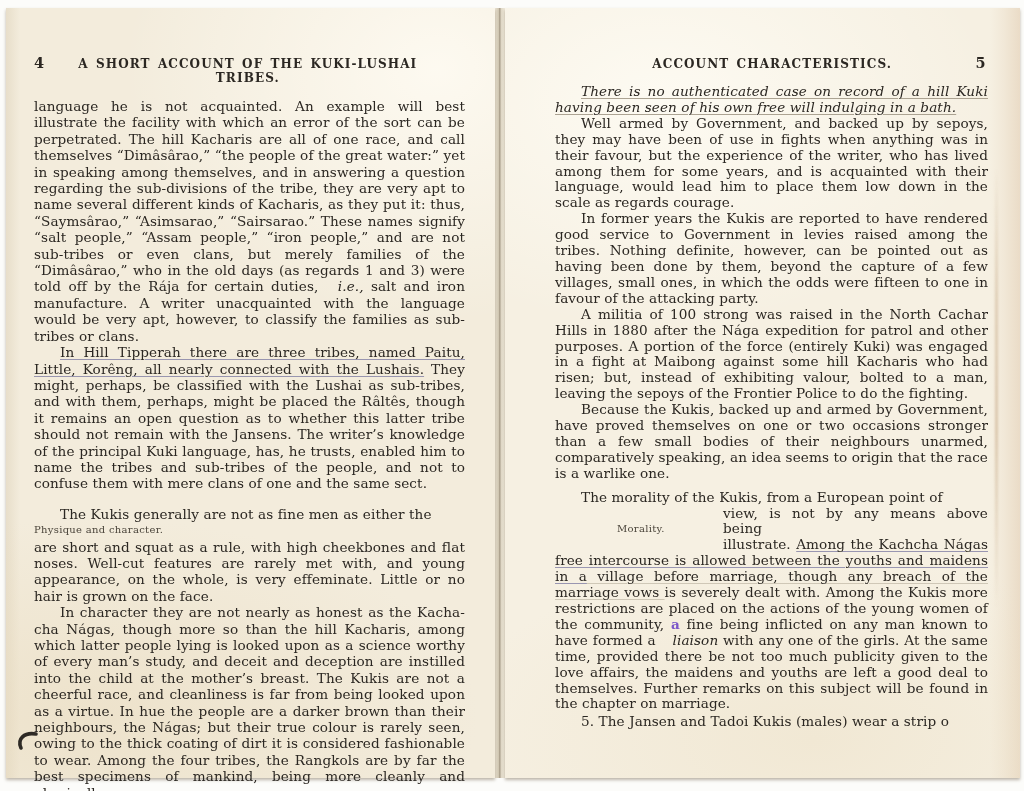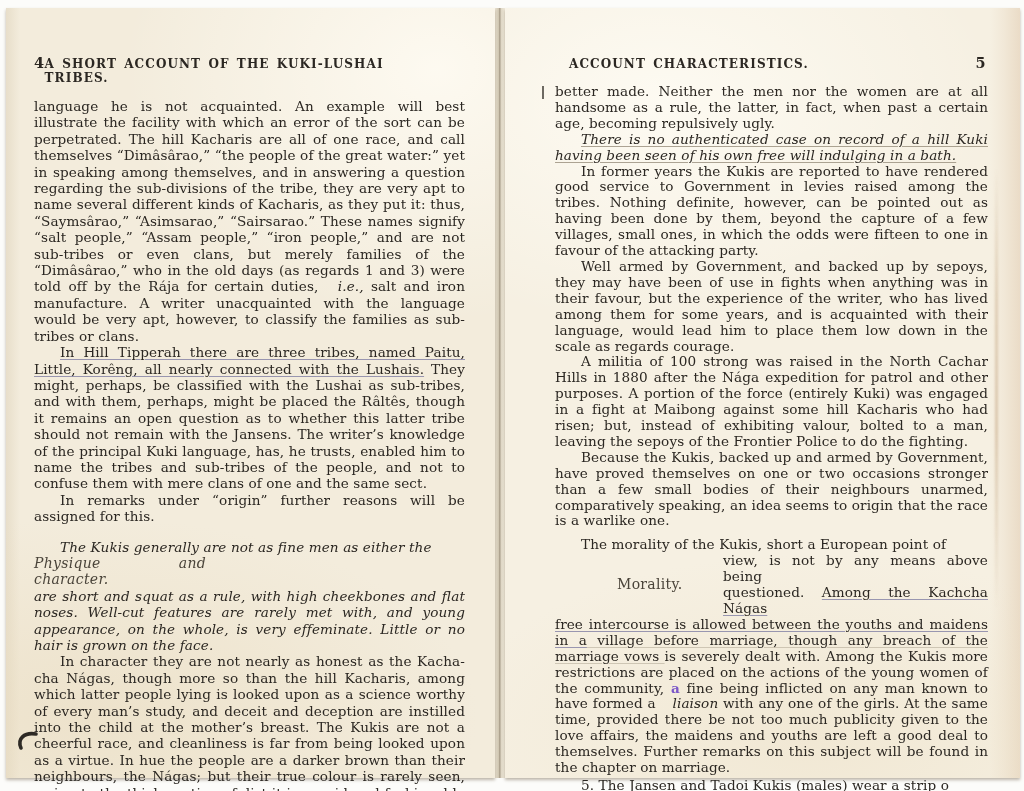--- a/index.html
+++ b/index.html
@@ -14,30 +14,30 @@
       linear-gradient(90deg, rgba(210,196,168,.35) 0px, transparent 14px);}
   .gutter{width:10px;height:100%;background:linear-gradient(90deg,#eee7d7 0%,#cfc5b0 38%,#968b77 50%,#ddd5c3 58%,#f3edde 100%);}
   .page.right{flex:1;background-color:#f6f0e2;
     background-image:
       radial-gradient(ellipse 560px 380px at 30% 12%, rgba(255,253,246,.8), transparent 60%),
       radial-gradient(ellipse 600px 300px at 60% 95%, rgba(236,224,198,.5), transparent 62%),
       linear-gradient(270deg, rgba(186,138,90,.20) 0px, rgba(186,138,90,.08) 16px, transparent 30px);}
   .rhead{display:flex;align-items:baseline;padding:46px 30px 0 28px;margin-bottom:13px;}
   .page.right .rhead{padding:46px 34px 0 50px;}
   .pnum{font-weight:bold;font-size:14.5px;letter-spacing:.5px;}
-  .rtitle{flex:1;text-align:left;font-weight:bold;font-size:12px;letter-spacing:1.1px;word-spacing:2px;}
+  .rtitle{flex:1;text-align:center;font-weight:bold;font-size:12px;letter-spacing:1.1px;word-spacing:2px;}
   .text{padding:0 30px 0 28px;font-size:13.6px;line-height:16.4px;text-align:justify;letter-spacing:.1px;}
   .page.right .text{padding:0 32px 0 50px;line-height:15.9px;}
   .para{margin:0;}
   .indent{text-indent:26px;}
-  .gap-lg{margin-top:14px;font-style:italic;}
+  .gap-lg{margin-top:14px;}
   .gap-sm{margin-top:8px;}
   .gap-xs{margin-top:2px;}
   .cutrow{display:flex;}
-  .note{width:172px;flex:0 0 172px;display:flex;align-items:center;font-size:14px;color:#4a443a;letter-spacing:.3px;}
+  .note{width:172px;flex:0 0 172px;display:flex;align-items:center;font-size:10px;color:#4a443a;letter-spacing:.3px;}
   .page.right .note{flex-basis:168px;width:168px;padding-left:62px;box-sizing:border-box;}
   .cuttext{flex:1;}
   .cutline{display:block;text-align:justify;text-align-last:justify;}
   .u-ink{text-decoration:underline;text-decoration-color:rgba(122,120,160,.75);text-decoration-thickness:1.4px;text-underline-offset:2px;}
   .u-pencil{text-decoration:underline;text-decoration-color:rgba(158,148,130,.85);text-decoration-thickness:1.2px;text-underline-offset:2px;font-style:italic;}
   .u-faint{text-decoration:underline;text-decoration-color:rgba(150,140,120,.40);text-decoration-thickness:1px;text-underline-offset:2px;}
   .ink-char{color:#7b57c9;font-weight:bold;}
   .tickwrap{position:relative;}
   .tick{position:absolute;left:-13px;top:2px;width:1.6px;height:13px;background:#4a453e;opacity:.8;}
   .pen-mark{position:absolute;left:8px;bottom:26px;}
@@ -55,21 +55,20 @@
     <div class="page left">
       <div class="rhead">
         <span class="pnum">4</span>
         <span class="rtitle">A SHORT ACCOUNT OF THE KUKI-LUSHAI TRIBES.</span>
         <span style="width:14px"></span>
       </div>
       <div class="text">
         <p class="para"><span>language he is not acquainted. An example will best illustrate the facility with which an error of the sort can be perpetrated. The hill Kacharis are all of one race, and call themselves “Dimâsârao,” “the people of the great water:” yet in speaking among themselves, and in answering a question regarding the sub-divisions of the tribe, they are very apt to name several different kinds of Kacharis, as they put it: thus, “Saymsârao,” “Asimsarao,” “Sairsarao.” These names signify “salt people,” “Assam people,” “iron people,” and are not sub-tribes or even clans, but merely families of the “Dimâsârao,” who in the old days (as regards 1 and 3) were told off by the Rája for certain duties, </span><i>i.e.,</i><span> salt and iron manufacture. A writer unacquainted with the language would be very apt, however, to classify the families as sub-tribes or clans.</span></p>
         <p class="para indent"><span class="u-ink">In Hill Tipperah there are three tribes, named Paitu, Little, Korêng, all nearly connected with the Lushais.</span>
           <span>They might, perhaps, be classified with the Lushai as sub-tribes, and with them, perhaps, might be placed the Râltês, though it remains an open question as to whether this latter tribe should not remain with the Jansens. The writer’s knowledge of the principal Kuki language, has, he trusts, enabled him to name the tribes and sub-tribes of the people, and not to confuse them with mere clans of one and the same sect.</span></p>
-        <p class="para indent"><span>In remarks under “origin” further reasons will be assigned for this.</span></p>
 
         <div class="gap-lg">
           <p class="para indent"><span>The Kukis generally are not as fine men as either the</span></p>
           <div class="cutrow">
             <div class="note">Physique and character.</div>
           </div>
           <p class="para"><span>are short and squat as a rule, with high cheekbones and flat noses. Well-cut features are rarely met with, and young appearance, on the whole, is very effeminate. Little or no hair is grown on the face.</span></p>
         </div>
 
         <p class="para indent"><span>In character they are not nearly as honest as the Kacha-cha Nágas, though more so than the hill Kacharis, among which latter people lying is looked upon as a science worthy of every man’s study, and deceit and deception are instilled into the child at the mother’s breast. The Kukis are not a cheerful race, and cleanliness is far from being looked upon as a virtue. In hue the people are a darker brown than their neighbours, the Nágas; but their true colour is rarely seen, owing to the thick coating of dirt it is considered fashionable to wear. Among the four tribes, the Rangkols are by far the best specimens of mankind, being more cleanly and physically</span></p>
@@ -81,34 +80,33 @@
 
     <div class="gutter"></div>
 
     <div class="page right">
       <div class="rhead">
         <span style="width:14px"></span>
         <span class="rtitle">ACCOUNT CHARACTERISTICS.</span>
         <span class="pnum">5</span>
       </div>
       <div class="text">
-        <p class="para tickwrap"><span class="tick"></span><span>better made. Neither the men nor the women are at all handsome as a rule, the latter, in fact, when past a certain age, becoming repulsively ugly.</span></p>
         <p class="para indent"><span class="u-pencil">There is no authenticated case on record of a hill Kuki having been seen of his own free will indulging in a bath.</span></p>
+        <p class="para indent"><span>Well armed by Government, and backed up by sepoys, they may have been of use in fights when anything was in their favour, but the experience of the writer, who has lived among them for some years, and is acquainted with their language, would lead him to place them low down in the scale as regards courage.</span></p>
         <p class="para indent"><span>In former years the Kukis are reported to have rendered good service to Government in levies raised among the tribes. Nothing definite, however, can be pointed out as having been done by them, beyond the capture of a few villages, small ones, in which the odds were fifteen to one in favour of the attacking party.</span></p>
-        <p class="para indent"><span>Well armed by Government, and backed up by sepoys, they may have been of use in fights when anything was in their favour, but the experience of the writer, who has lived among them for some years, and is acquainted with their language, would lead him to place them low down in the scale as regards courage.</span></p>
         <p class="para indent"><span>A militia of 100 strong was raised in the North Cachar Hills in 1880 after the Nága expedition for patrol and other purposes. A portion of the force (entirely Kuki) was engaged in a fight at Maibong against some hill Kacharis who had risen; but, instead of exhibiting valour, bolted to a man, leaving the sepoys of the Frontier Police to do the fighting.</span></p>
         <p class="para indent"><span>Because the Kukis, backed up and armed by Government, have proved themselves on one or two occasions stronger than a few small bodies of their neighbours unarmed, comparatively speaking, an idea seems to origin that the race is a warlike one.</span></p>
 
         <div class="gap-sm">
-          <p class="para indent"><span>The morality of the Kukis, short a European point of</span></p>
+          <p class="para indent"><span>The morality of the Kukis, from a European point of</span></p>
           <div class="cutrow">
             <div class="note">Morality.</div>
             <div class="cuttext">
               <span class="cutline">view, is not by any means above being</span>
-              <span class="cutline"><span>questioned. </span><span class="u-ink">Among the Kachcha Nágas</span></span>
+              <span class="cutline"><span>illustrate. </span><span class="u-ink">Among the Kachcha Nágas</span></span>
             </div>
           </div>
           <p class="para"><span class="u-ink">free intercourse is allowed between the youths and maidens in a</span><span class="u-faint"> village before marriage, though any breach of the marriage vows </span><span>is severely dealt with. Among the Kukis more restrictions are placed on the actions of the young women of the community, </span><span class="ink-char">a</span><span> fine being inflicted on any man known to have formed a </span><i>liaison</i><span> with any one of the girls. At the same time, provided there be not too much publicity given to the love affairs, the maidens and youths are left a good deal to themselves. Further remarks on this subject will be found in the chapter on marriage.</span></p>
         </div>
 
         <div class="gap-xs">
           <p class="para indent"><span>5. The Jansen and Tadoi Kukis (males) wear a strip o</span></p>
 
         </div>
       </div>

